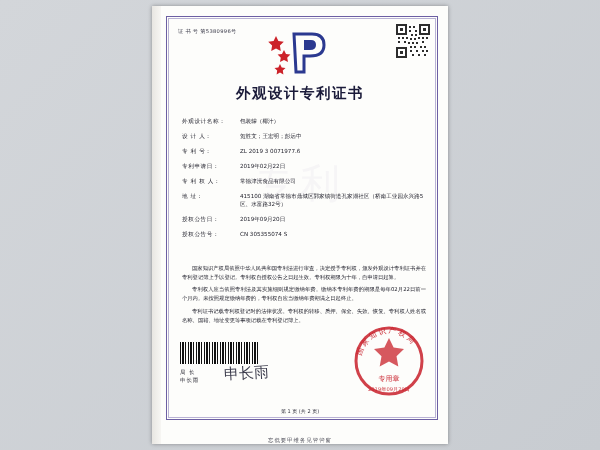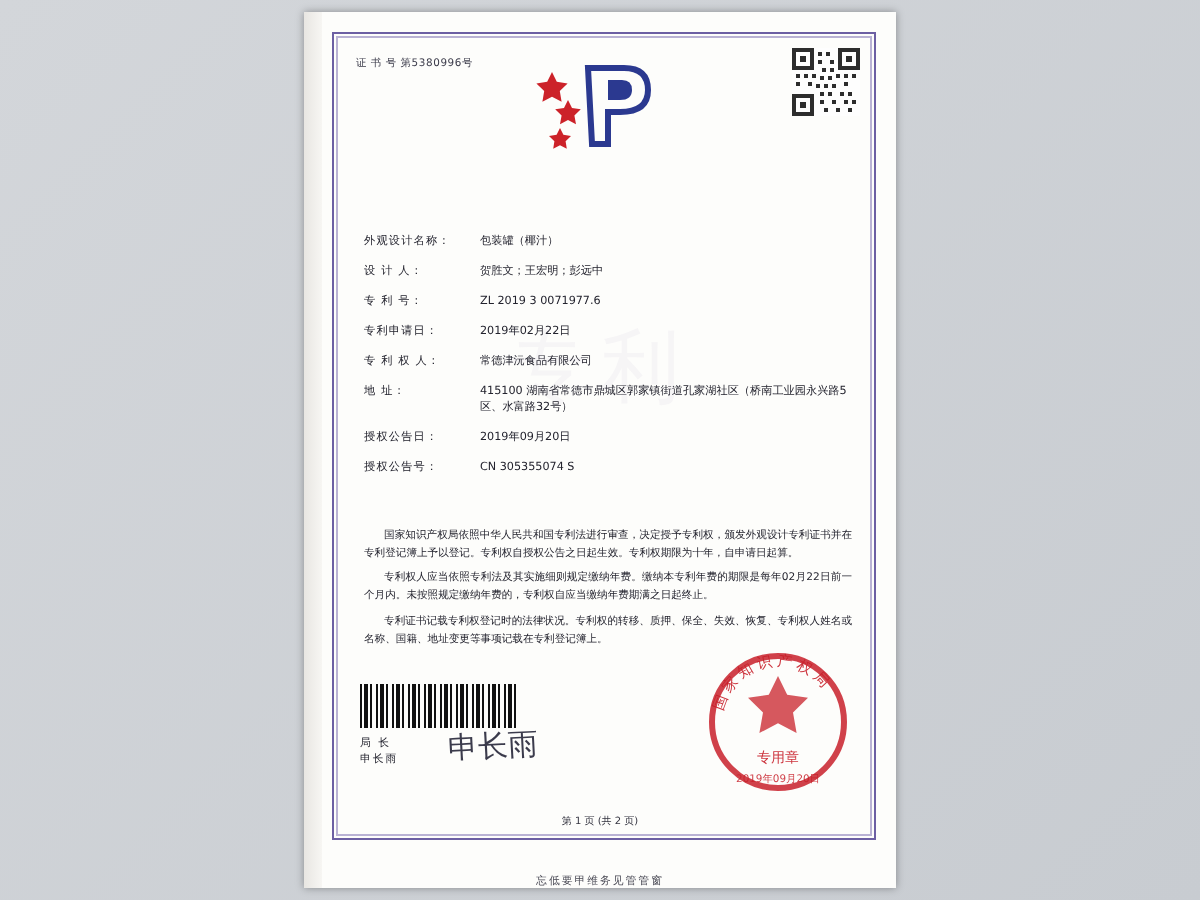--- a/index.html
+++ b/index.html
@@ -259,20 +259,21 @@
     <div class="logo">
       <svg width="72" height="46" viewBox="0 0 72 46">
         <path d="M30 4 L48 4 Q60 4 60 15 Q60 26 46 26 L40 26 L40 42 L32 42 Z" fill="none" stroke="#2b3990" stroke-width="3"></path>
         <path d="M40 10 L47 10 Q52 10 52 15 Q52 20 46 20 L40 20 Z" fill="#2b3990"></path>
         <path d="M12 6 l2.4 4.9 5.4 .8 -3.9 3.8 .9 5.4 -4.8-2.5 -4.8 2.5 .9-5.4 -3.9-3.8 5.4-.8z" fill="#cc2229"></path>
         <path d="M20 20 l2 4 4.4 .6 -3.2 3.1 .8 4.4 -4-2.1 -4 2.1 .8-4.4 -3.2-3.1 4.4-.6z" fill="#cc2229"></path>
         <path d="M16 34 l1.7 3.4 3.8 .6 -2.7 2.6 .6 3.8 -3.4-1.8 -3.4 1.8 .6-3.8 -2.7-2.6 3.8-.6z" fill="#cc2229"></path>
       </svg>
     </div>
 
+    <div class="title">外观设计专利证书</div>
 
     <div class="fields">
       <div class="frow">
         <div class="flabel">外观设计名称：</div>
         <div class="fval">包装罐（椰汁）</div>
       </div>
       <div class="frow">
         <div class="flabel">设 计 人：</div>
         <div class="fval">贺胜文；王宏明；彭远中</div>
       </div>

